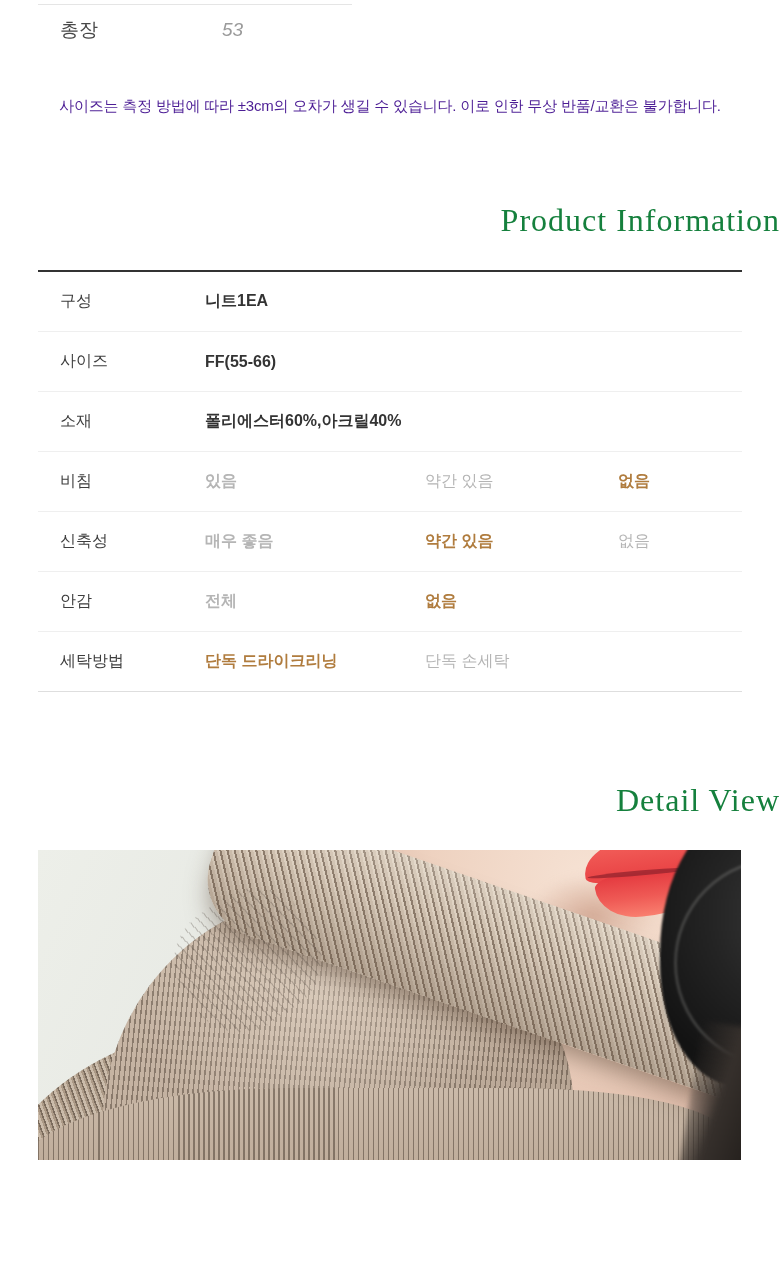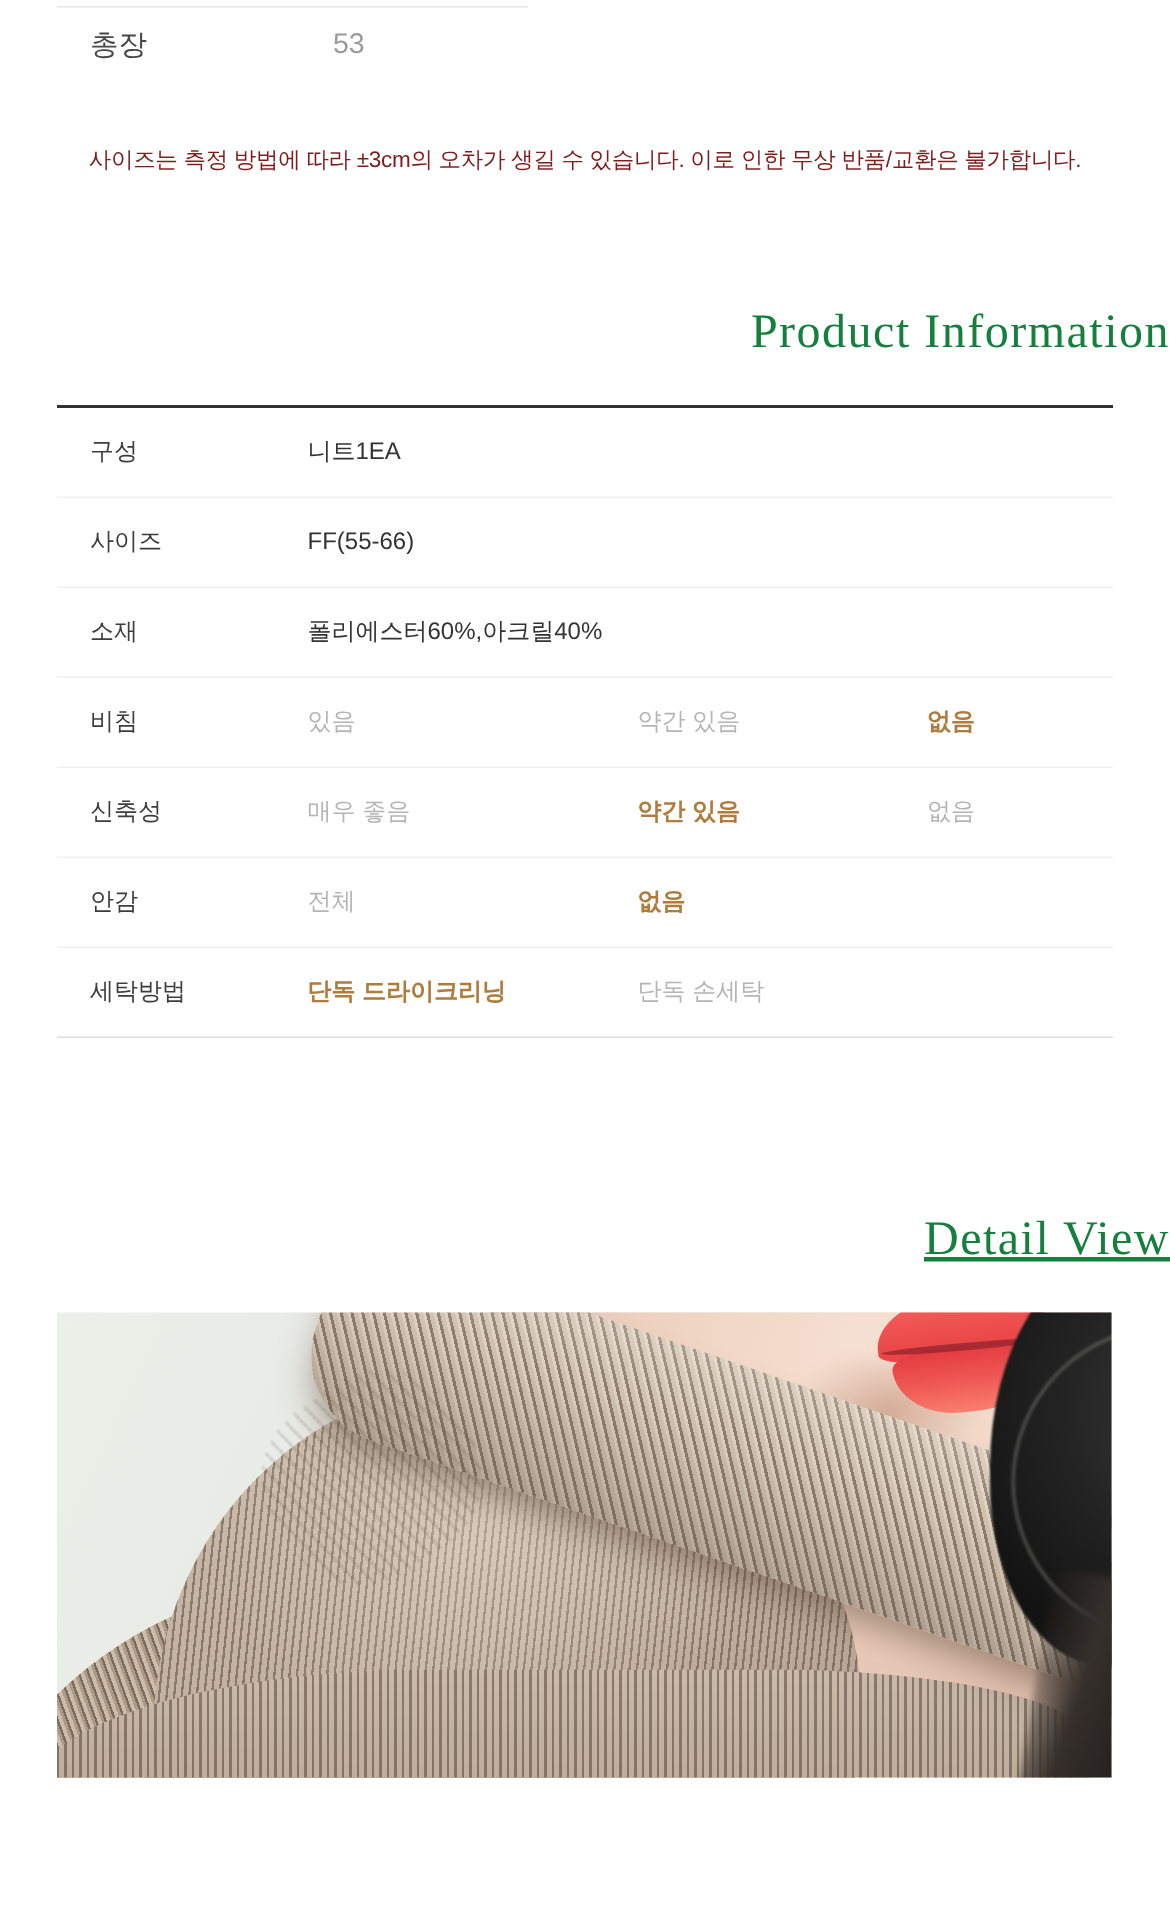--- a/index.html
+++ b/index.html
@@ -7,44 +7,44 @@
   body {
     width:780px; height:1280px; overflow:hidden;
     font-family:"Liberation Sans","DejaVu Sans",sans-serif;
     color:#333;
   }
 
   
   .top-line { margin:4px 0 0 38px; width:314px; height:1px; background:#e5e5e5; }
   .size-row { margin-top:12px; padding-left:60px; font-size:19px; height:26px; display:flex; align-items:center; }
   .size-row .slabel { width:162px; color:#484848; }
-  .size-row .svalue { color:#9a9a9a; }
-
-  
-  .notice { margin-top:54px; text-align:center; font-size:15px; color:#7f1d1d; letter-spacing:-0.2px; }
+  .size-row .svalue { color:#9a9a9a;font-style:italic; }
+
+  
+  .notice { margin-top:54px; text-align:center; font-size:15px; color:#4c1d95; letter-spacing:-0.2px; }
 
   
   .serif-title {
     font-family:"Liberation Serif","DejaVu Serif",serif;
     font-weight:400; font-size:32px; color:#15803d;
     text-align:right; letter-spacing:1px; line-height:1.25;
   }
   .h-product { margin-top:84px; }
-  .h-detail  { margin-top:113px;text-decoration:underline; }
+  .h-detail  { margin-top:88px; }
 
   
   .ptable { margin:30px 0 0 38px; width:704px; border-top:2px solid #323232; }
   .prow {
     display:flex; align-items:center; height:60px;
     border-bottom:1px solid #efefef; padding-left:22px; font-size:16px;
   }
   .prow:last-child { border-bottom-color:#dedede; }
   .plabel { width:145px; color:#3d3d3d; flex:0 0 auto; }
   .pcell  { flex:0 0 auto; }
-  .pcell:nth-child(2) { width:220px; }
+  .pcell:nth-child(2) { width:220px;font-weight:bold; }
   .pcell:nth-child(3) { width:193px; }
   .pcell.value  { color:#333333; }
   .pcell.muted  { color:#b5b5b5; }
   .pcell.active { color:#b07c3e; font-weight:bold; }
 
   
   .photo {
     position:relative; margin:30px 0 0 38px; width:703px; height:310px;
     overflow:hidden;
     background:linear-gradient(115deg,#edefe9 0%,#e4e6e1 50%,#d8dad5 100%);

